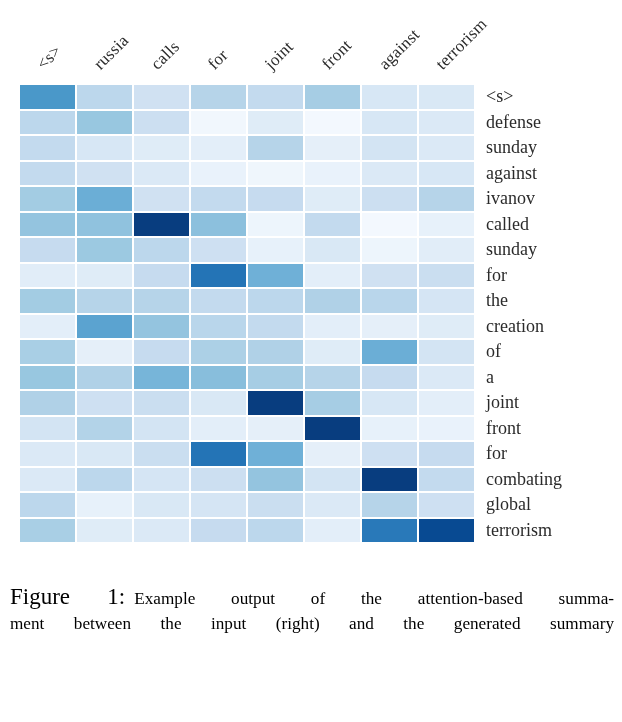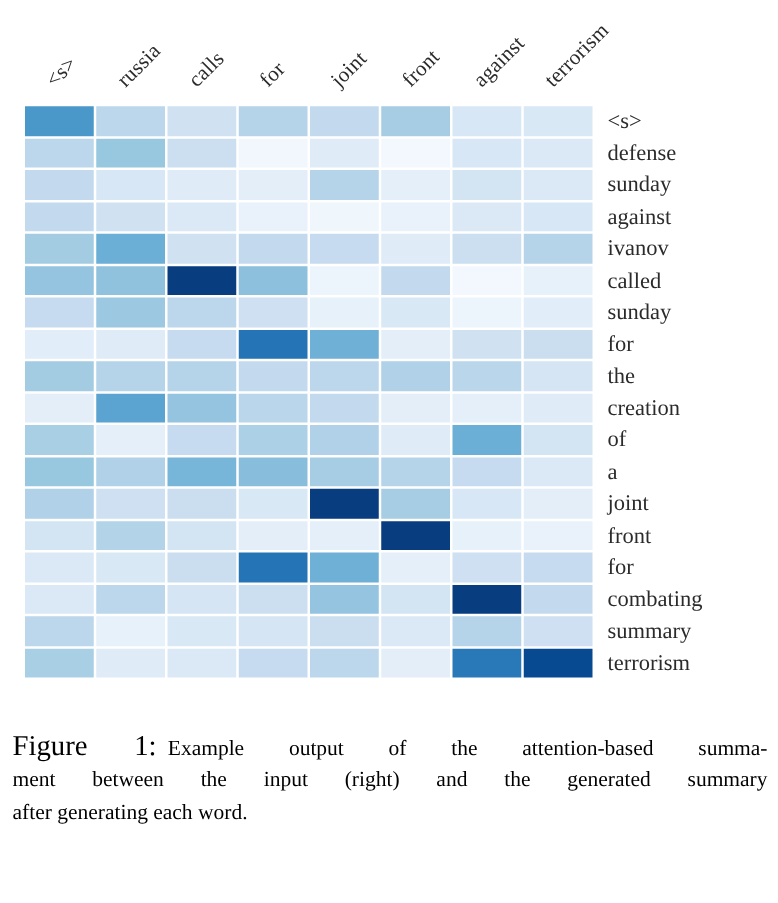--- a/index.html
+++ b/index.html
@@ -223,21 +223,20 @@
       <div class="row-label" style="top: 238px;">sunday</div>
       <div class="row-label" style="top: 263.5px;">for</div>
       <div class="row-label" style="top: 289px;">the</div>
       <div class="row-label" style="top: 314.5px;">creation</div>
       <div class="row-label" style="top: 340px;">of</div>
       <div class="row-label" style="top: 365.5px;">a</div>
       <div class="row-label" style="top: 391px;">joint</div>
       <div class="row-label" style="top: 416.5px;">front</div>
       <div class="row-label" style="top: 442px;">for</div>
       <div class="row-label" style="top: 467.5px;">combating</div>
-      <div class="row-label" style="top: 493px;">summary</div>
+      <div class="row-label" style="top: 493px;">global</div>
       <div class="row-label" style="top: 518.5px;">terrorism</div>
     </div>
   <div id="caption">
       <div class="cap-line"><span class="fig-label">Figure 1:</span><span>Example output of the attention-based summa-</span></div>
       <div class="cap-line">ment between the input (right) and the generated summary</div>
-      <div class="cap-line last">after generating each word.</div>
     </div>
 </div>
 
 </body></html>

